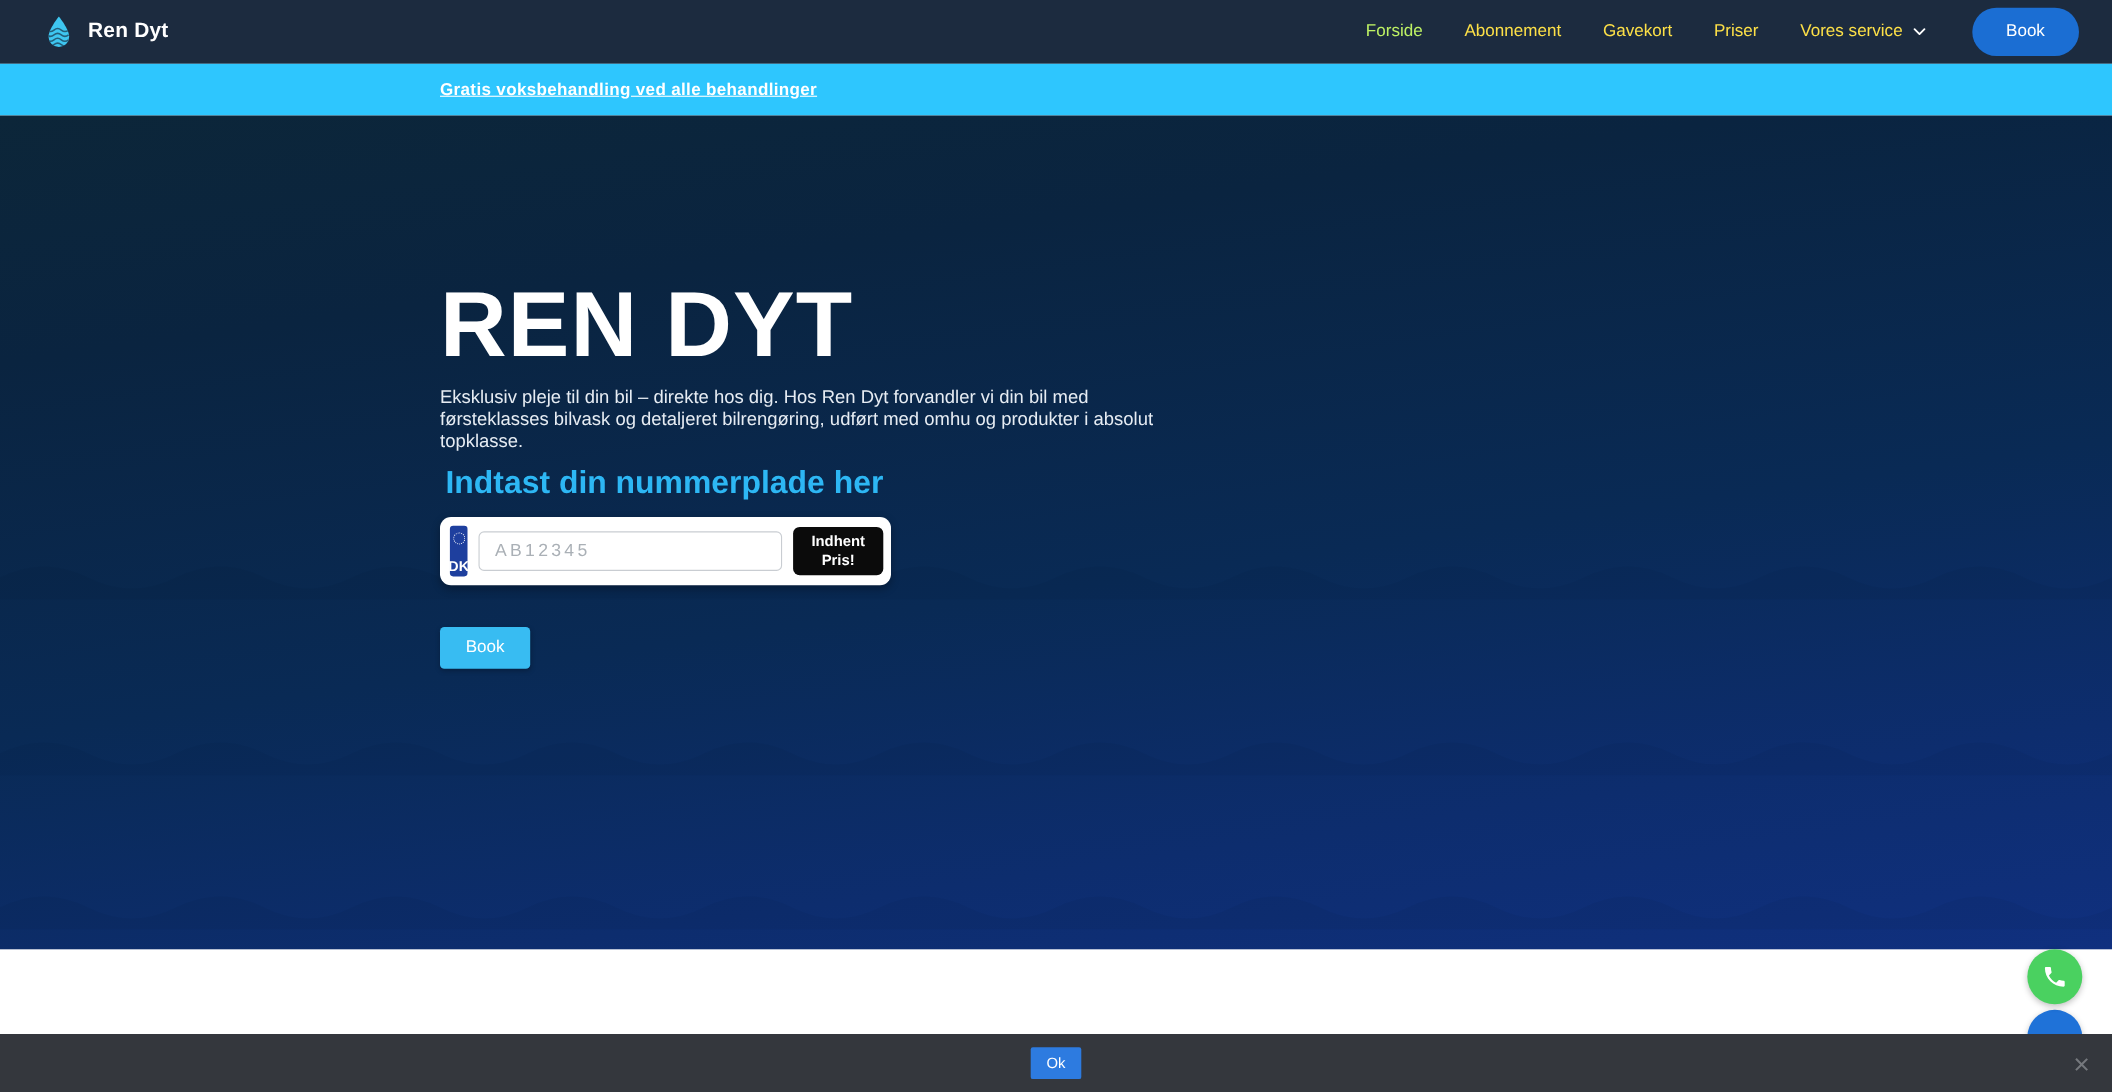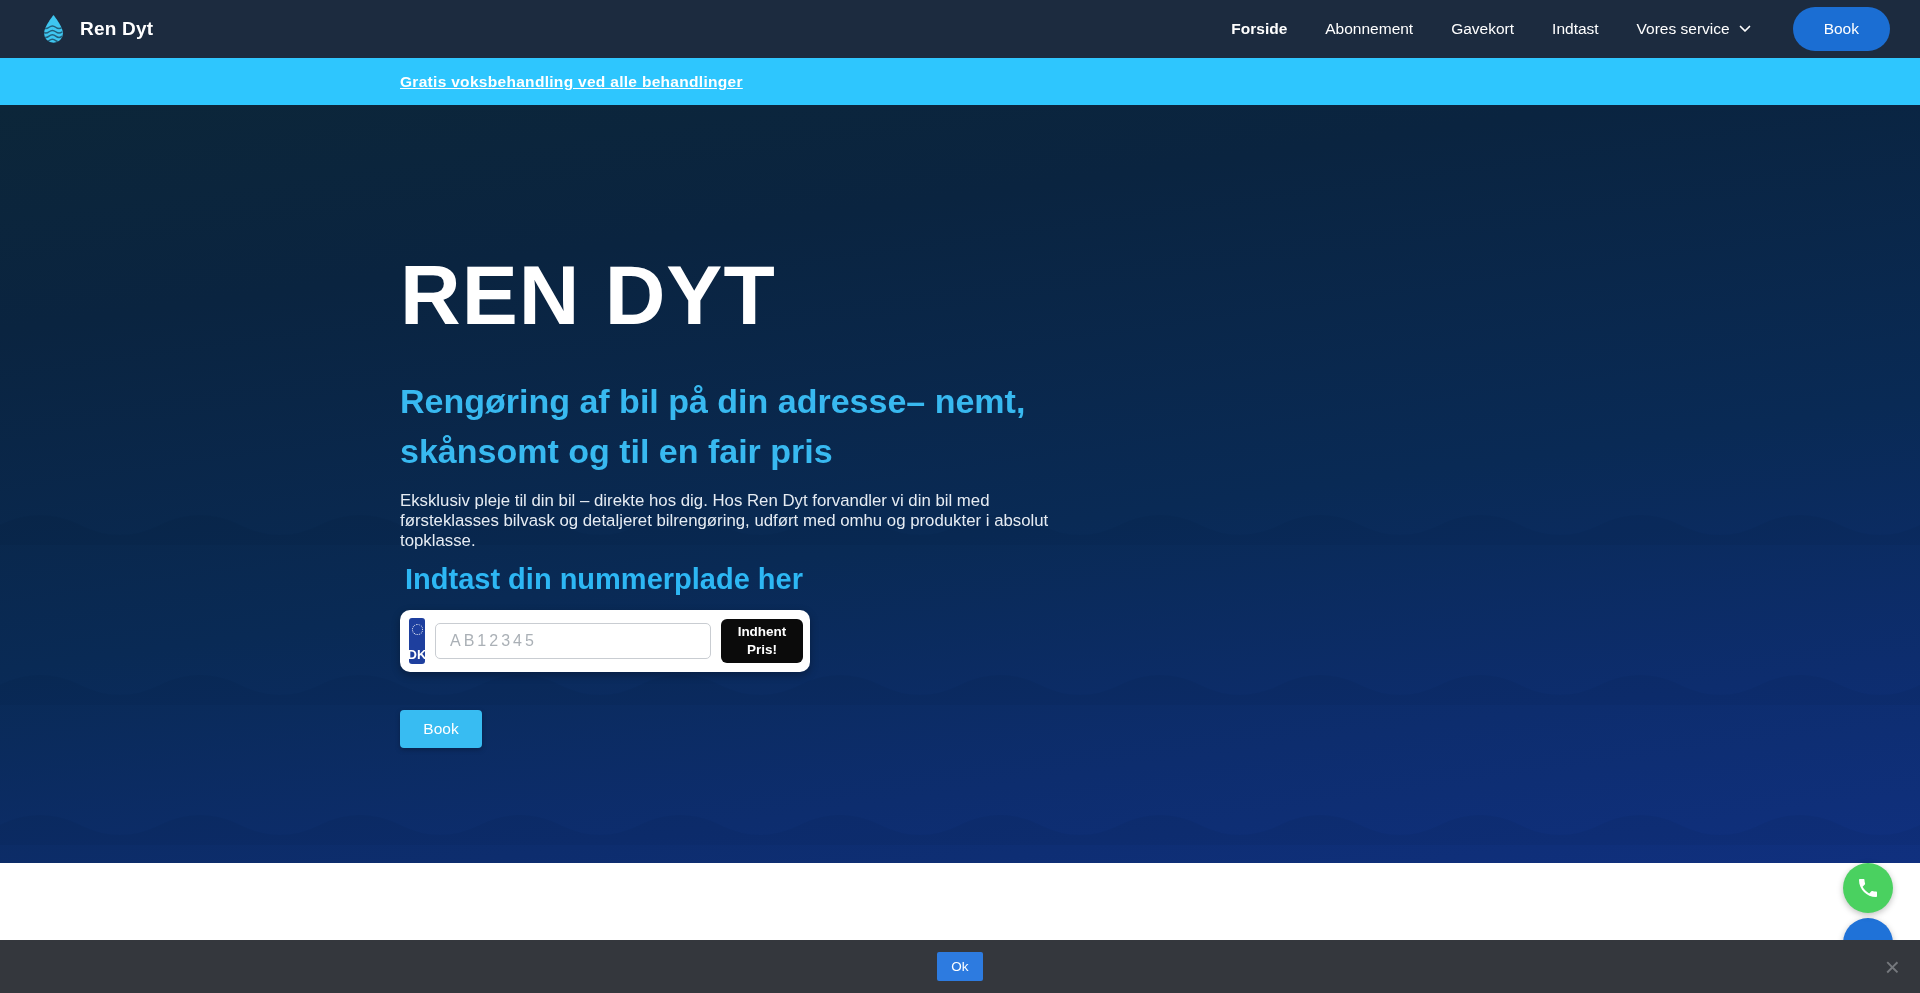--- a/index.html
+++ b/index.html
@@ -5,23 +5,23 @@
   * { margin:0; padding:0; box-sizing:border-box; }
   html,body { width:1920px; height:993px; overflow:hidden; }
   body { font-family:"Liberation Sans", sans-serif; background:#fff; position:relative; }
 
   
   .navbar { height:58px; background:#1c2b3f; display:flex; align-items:center;
             justify-content:space-between; padding:0 30px 0 40px; }
   .brand { display:flex; align-items:center; gap:13px; cursor:pointer; }
   .brand-name { color:#fff; font-size:19px; font-weight:700; letter-spacing:.2px; }
   .nav-right { display:flex; align-items:center; gap:38px; }
-  .nav-link { color:#ffffff; font-size:15.5px; font-weight:500; cursor:pointer;
+  .nav-link { color:#fde047; font-size:15.5px; font-weight:500; cursor:pointer;
               display:flex; align-items:center; gap:9px; }
-  .nav-link.active { color:#ffffff;font-weight:bold; }
+  .nav-link.active { color:#bef264; }
   .nav-book-btn { background:#1b6ed3; color:#fff; font-size:15.5px; font-weight:500;
                   border:none; border-radius:24px; padding:13px 31px; cursor:pointer; margin-left:4px; }
 
   
   .promo-banner { height:47px; background:#2ec6fe; }
   .promo-inner { width:1120px; margin:0 auto; line-height:47px; }
   .promo-text { color:#fff; font-size:15.5px; font-weight:700; letter-spacing:.3px;text-decoration:underline; }
 
   
   .hero { height:758px; position:relative; overflow:hidden;
@@ -90,21 +90,21 @@
         </g>
       </svg>
     </span>
     <span class="brand-name">Ren Dyt</span>
   </div>
 
   <nav class="nav-right">
     <span class="nav-link active">Forside</span>
     <span class="nav-link">Abonnement</span>
     <span class="nav-link">Gavekort</span>
-    <span class="nav-link">Indtast</span>
+    <span class="nav-link">Priser</span>
     <span class="nav-link">
       <span>Vores service</span>
       <span style="display:flex;">
         <svg width="12" height="8" viewBox="0 0 12 8">
             <polyline points="1.5,1.5 6,6 10.5,1.5" fill="none" stroke="#ffffff" stroke-width="1.7" stroke-linecap="round" stroke-linejoin="round"></polyline>
           </svg>
       </span>
     </span>
     <button class="nav-book-btn">Book</button>
   </nav>
@@ -122,21 +122,20 @@
   </svg>
   <svg class="wave" style="top:560px;" width="1920" height="40" viewBox="0 0 1920 40" preserveAspectRatio="none">
     <path d="M0 20 Q 40 0 80 20 T 160 20 T 240 20 T 320 20 T 400 20 T 480 20 T 560 20 T 640 20 T 720 20 T 800 20 T 880 20 T 960 20 T 1040 20 T 1120 20 T 1200 20 T 1280 20 T 1360 20 T 1440 20 T 1520 20 T 1600 20 T 1680 20 T 1760 20 T 1840 20 T 1920 20 V40 H0 Z" fill="#041027"></path>
   </svg>
   <svg class="wave" style="top:700px;" width="1920" height="40" viewBox="0 0 1920 40" preserveAspectRatio="none">
     <path d="M0 20 Q 40 0 80 20 T 160 20 T 240 20 T 320 20 T 400 20 T 480 20 T 560 20 T 640 20 T 720 20 T 800 20 T 880 20 T 960 20 T 1040 20 T 1120 20 T 1200 20 T 1280 20 T 1360 20 T 1440 20 T 1520 20 T 1600 20 T 1680 20 T 1760 20 T 1840 20 T 1920 20 V40 H0 Z" fill="#041027"></path>
   </svg>
 
   <div class="hero-content">
     <h1 class="hero-title">REN DYT</h1>
-    <h2 class="hero-subtitle">Rengøring af bil på din adresse– nemt, skånsomt og til en fair pris</h2>
     <p class="hero-desc">Eksklusiv pleje til din bil – direkte hos dig. Hos Ren Dyt forvandler vi din bil med førsteklasses bilvask og detaljeret bilrengøring, udført med omhu og produkter i absolut topklasse.</p>
 
     <div class="plate-prompt">Indtast din nummerplade her</div>
 
     <div class="plate-widget">
       <div class="plate-country">
         <span class="eu-stars"></span>
         <span class="plate-country-code">DK</span>
       </div>
       <input class="plate-input" type="text" placeholder="AB12345" style="">

